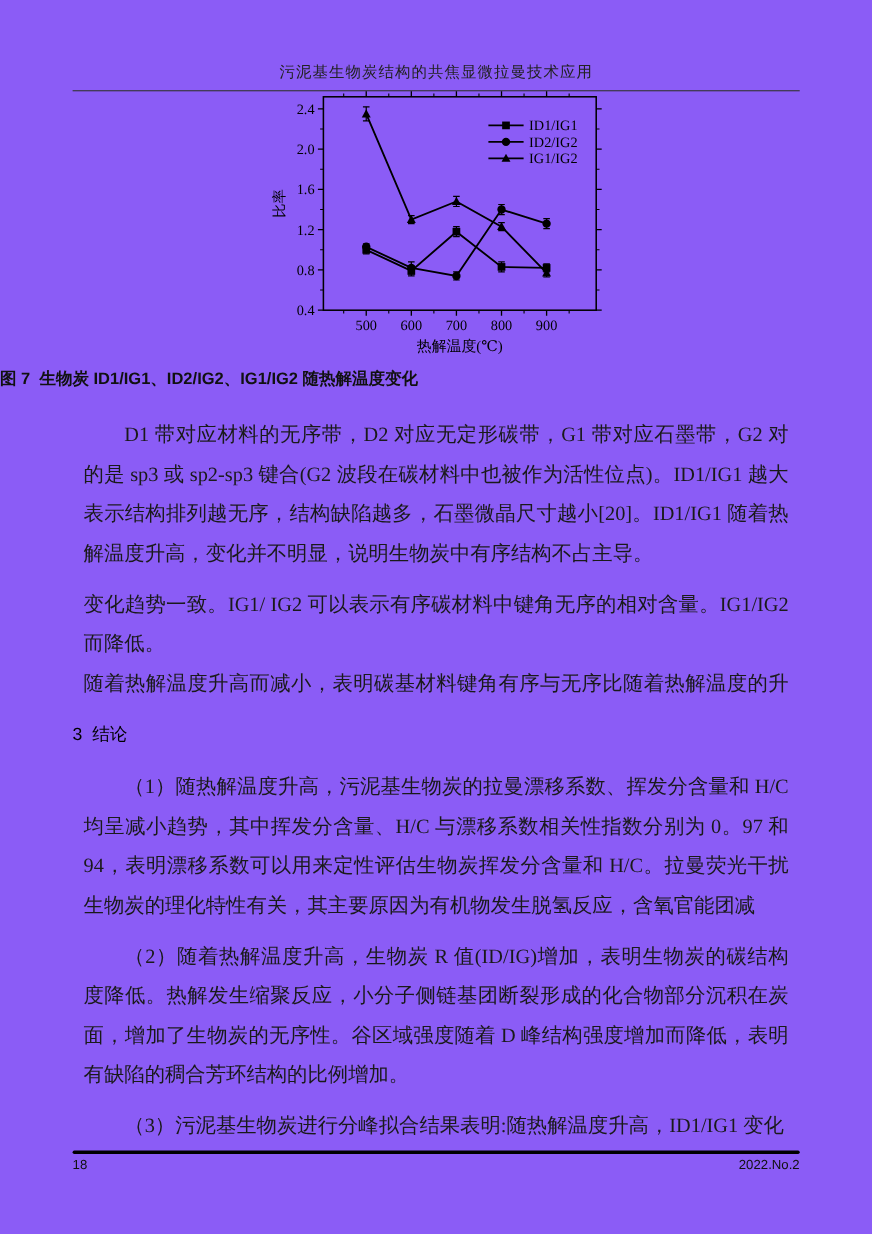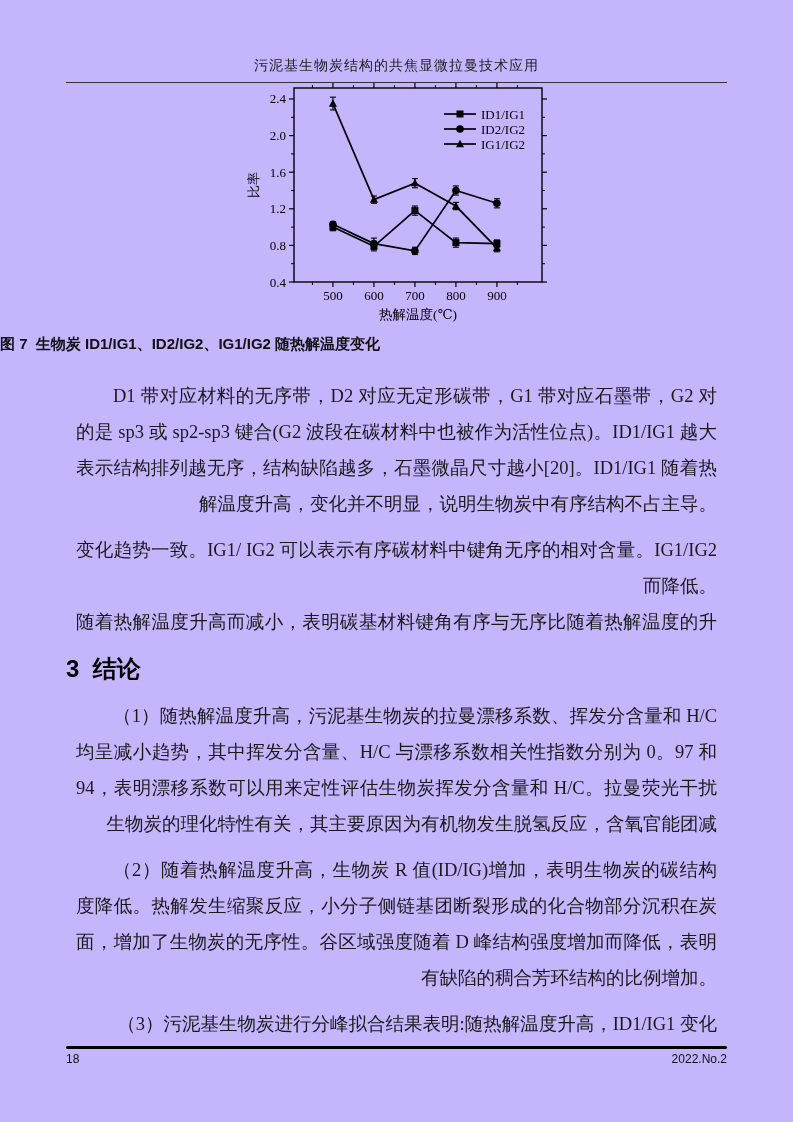--- a/index.html
+++ b/index.html
@@ -1,42 +1,42 @@
 <!DOCTYPE html>
 <html><head>
 <meta charset="utf-8">
 <style>
   html,body { margin:0; padding:0; background:#e8e8e8; }
   .page {
     position:relative; width:793px; height:1122px; margin:0 auto;
-    background:#c4b5fd; overflow:hidden;
+    background:#8b5cf6; overflow:hidden;
     font-family:"Liberation Serif","DejaVu Serif",serif; color:#1a1a1a;
   }
   .header-title {
     position:absolute; top:57px; left:0; width:100%;
     text-align:center; font-size:14px; letter-spacing:1px; color:#222;
   }
   .header-rule {
     position:absolute; top:82px; left:66px; width:661px; height:0;
     border-top:1.5px solid #333;
   }
   .chart-figure { position:absolute; top:76px; left:244px; margin:0; }
   .caption {
     position:absolute; top:335px; left:0; width:100%; text-align:left;
     font-family:"Liberation Sans","DejaVu Sans",sans-serif;
     font-weight:bold; font-size:15px; white-space:pre; color:#111;
   }
   .content { position:absolute; top:368px; left:66px; width:661px; font-size:18.5px; }
   .para { margin:10px; }
-  .line { line-height:36px; height:36px; white-space:pre-wrap; text-align:right; overflow:hidden; }
+  .line { line-height:36px; height:36px; white-space:pre-wrap; text-align:left; overflow:hidden; }
   .line.jl { text-align:justify; text-align-last:justify; }
   .para.indent .line:first-child { text-indent:2em; }
   .heading {
     font-family:"Liberation Sans","DejaVu Sans",sans-serif;
-    font-weight:bold; font-size:24px; line-height:38px;
+    font-weight:normal; font-size:16px; line-height:38px;
     margin:4px 0 2px 0; white-space:pre; color:#000;
   }
   .footer-rule {
     position:absolute; top:1046px; left:66px; width:661px; height:3px;
     background:#000; border-radius:2px;
   }
   .footer-row {
     position:absolute; top:1052px; left:66px; width:661px; height:18px;
     font-family:"Liberation Sans","DejaVu Sans",sans-serif; font-size:12px; color:#111;
   }

